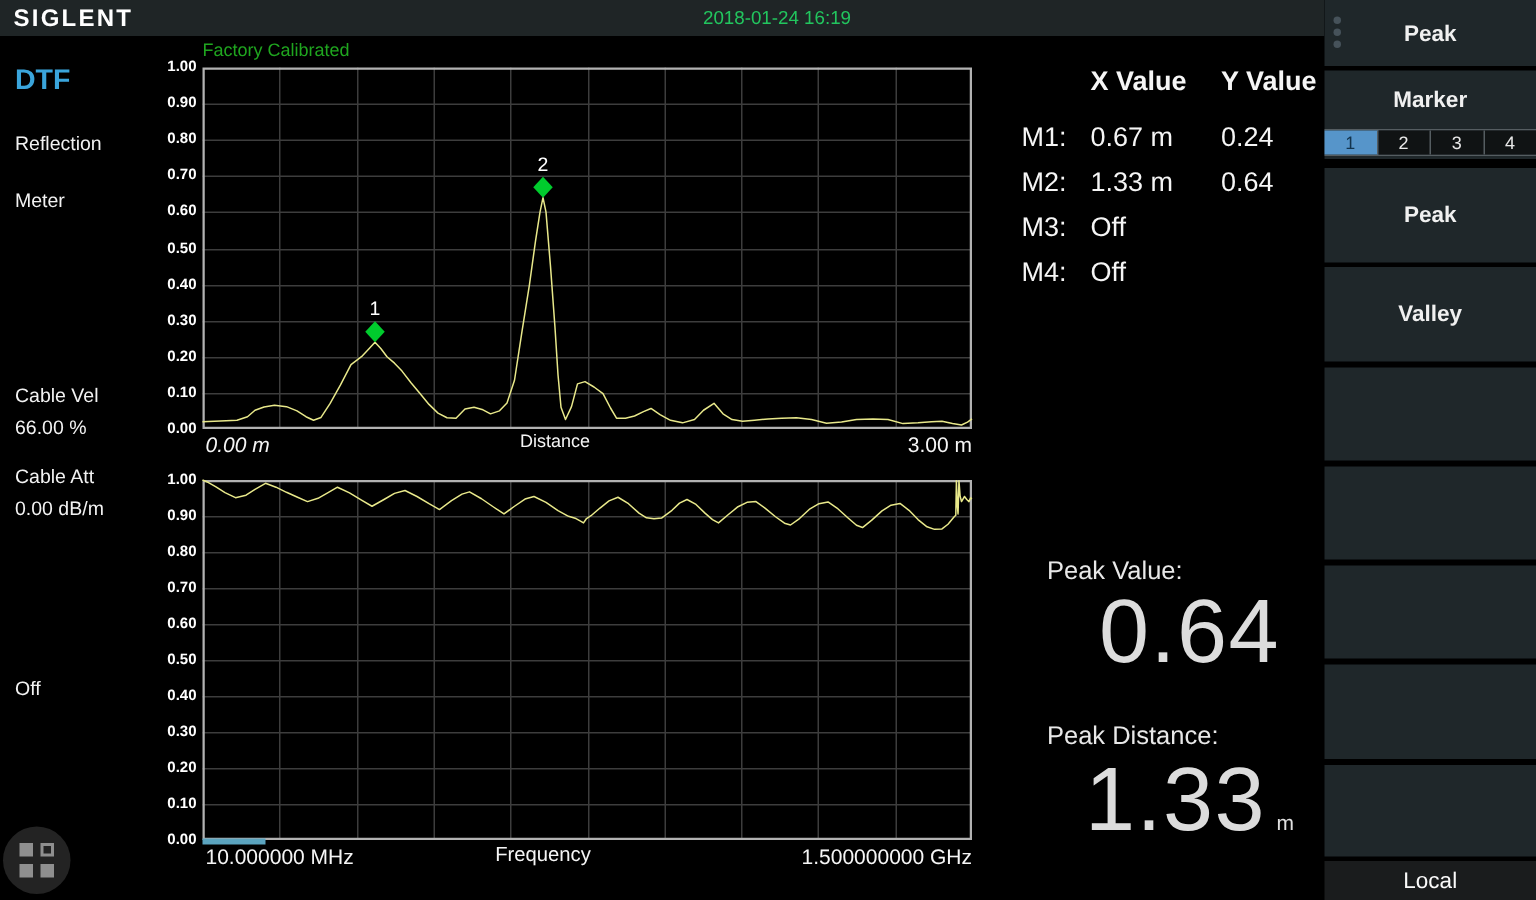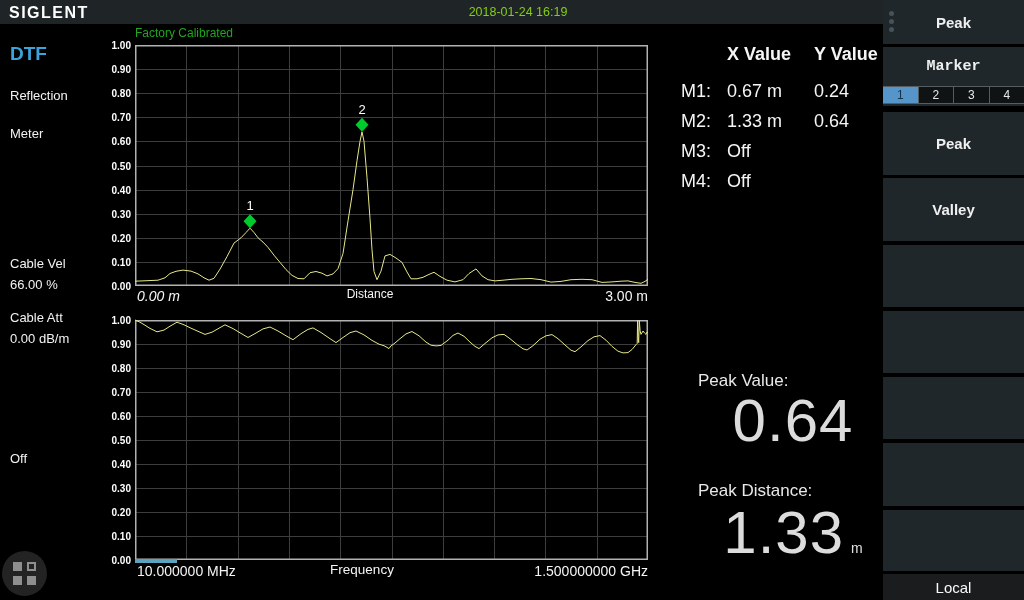--- a/index.html
+++ b/index.html
@@ -11,21 +11,21 @@
     position:relative;
   }
   .abs { position:absolute; }
 
   
   #topbar { left:0; top:0; width:883px; height:24px; background:var(--topbar-bg); }
   #logo {
     left:9px; top:4px; font-size:16px; font-weight:bold;
     letter-spacing:1.5px; color:#fff;
   }
-  #datetime { left:438px; top:5px; width:160px; text-align:center; font-size:12.5px; color:#84cc16; }
+  #datetime { left:438px; top:5px; width:160px; text-align:center; font-size:12.5px; color:#22c55e; }
 
   
   .side-label { left:10px; font-size:13px; color:#f2f2f2; white-space:nowrap; }
   #mode-label { top:43px; font-size:19px; font-weight:bold; color:var(--accent-blue); }
   #meas-label { top:88px; }
   #unit-label { top:126px; }
   #cable-vel-label { top:256px; }
   #cable-vel-value { top:277px; }
   #cable-att-label { top:310px; }
   #cable-att-value { top:331px; }
@@ -78,21 +78,21 @@
 
   
   #menu { left:883px; top:0; width:141px; height:600px; background:var(--bg); }
   .menu-btn {
     position:absolute; left:0; width:141px; background:var(--menu-btn-bg);
     display:flex; align-items:center; justify-content:center;
     font-size:15px; font-weight:bold; color:#f0f0f0;
   }
   #mb-peak-top { top:0; height:44px; }
   #mb-marker { top:47px; height:59px; flex-direction:column; justify-content:flex-start; }
-  #mb-marker .cap { margin-top:11px;font-family:Liberation Mono, monospace; }
+  #mb-marker .cap { margin-top:11px; }
   #marker-seg {
     position:absolute; left:0; top:39px; width:141px; height:18px;
     display:flex; box-sizing:border-box;
     border-top:1px solid var(--segment-border);
     border-bottom:1px solid var(--segment-border);
   }
   .seg {
     flex:1; background:var(--segment-bg); color:#e8e8e8;
     font-size:12px; font-weight:normal;
     display:flex; align-items:center; justify-content:center;

